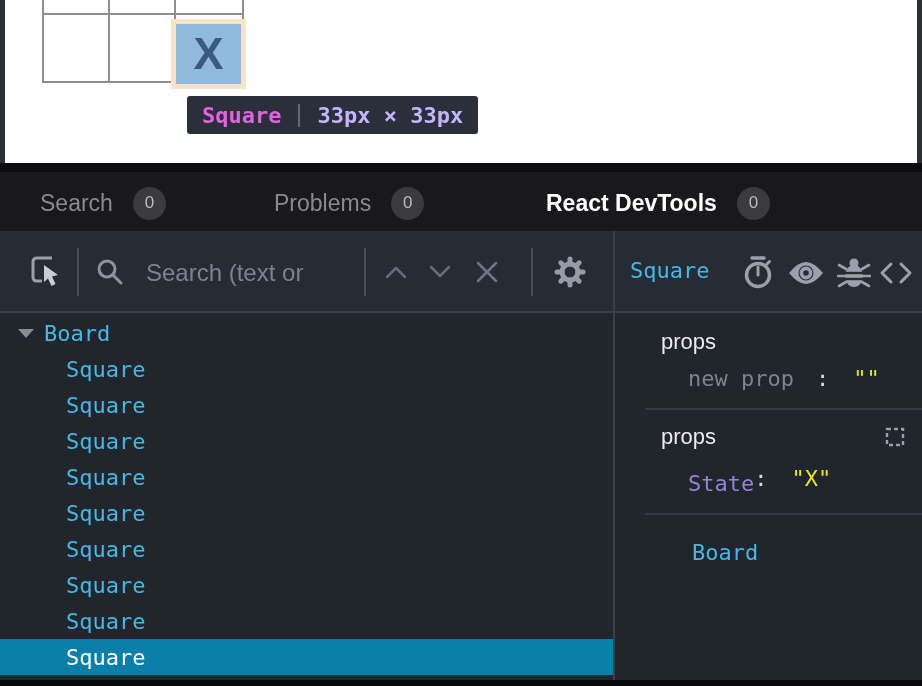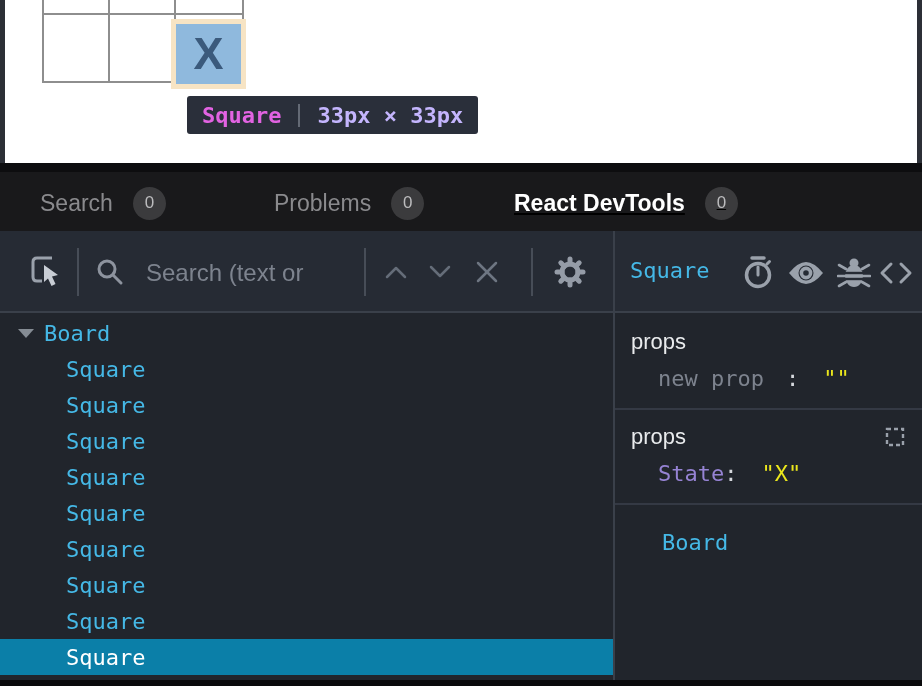--- a/index.html
+++ b/index.html
@@ -32,21 +32,21 @@
   .tt-div { width:2px; height:23px; background:#646a75; }
   .tt-dims { color:#c4b5fd; }
 
   
   .tabbar { position:absolute; top:163px; left:0; width:922px; height:68px; background:#19191b; }
   .tabbar::before { content:""; position:absolute; top:0; left:0; right:0; height:9px; background:#0d0d0f; }
   .tabs { position:absolute; inset:0; }
   .tab { position:absolute; top:23px; height:34px; display:flex; align-items:center; gap:20px; cursor:default; }
   .tab:nth-of-type(1) { left:40px; }
   .tab:nth-of-type(2) { left:274px; }
-  .tab:nth-of-type(3) { left:514px;text-decoration:underline; }
+  .tab:nth-of-type(3) { left:546px; }
   .tab-label { font-size:23px; color:#8a8a8d; }
   .tab.active .tab-label { color:#ffffff; font-weight:bold; }
   .tab-badge { width:33px; height:33px; border-radius:50%; background:#3b3b3d; color:#bcbcbe;
                font-size:17px; display:flex; align-items:center; justify-content:center; }
   .tab-chevron { position:absolute; left:884px; top:193px; }
 
   
   .devtools { position:absolute; top:231px; left:0; width:922px; height:449px; background:#21252c; }
   .dt-toolbar { position:absolute; top:0; left:0; width:922px; height:82px; background:#262b34;
                 border-bottom:2px solid #3a404a; }
@@ -65,32 +65,32 @@
   .tree { position:absolute; top:84px; left:0; width:613px; bottom:0; overflow:hidden;
           font-family:"DejaVu Sans Mono", monospace; font-size:22px; color:#45b8e6; }
   .tree-row { height:36px; display:flex; align-items:center; cursor:pointer; }
   .tree-row.root { padding-left:18px; }
   .expander { width:0; height:0; border-left:8px solid transparent; border-right:8px solid transparent;
               border-top:9px solid #858c94; margin-right:10px; }
   .tree-row.child { padding-left:66px; }
   .tree-row.selected { background:#0b7fa8; color:#ffffff; }
 
   
-  .inspector { position:absolute; top:84px; left:615px; right:0; bottom:0; }
+  .inspector { position:absolute; top:84px; left:615px; right:0; bottom:0;padding-left:30px; }
   .section { padding:14px 16px 17px 16px; border-bottom:2px solid #343944; }
   .section:last-child { border-bottom:none; }
   .sec-title-row { display:flex; align-items:center; justify-content:space-between; }
   .sec-title { font-size:22px; color:#e9ebed; }
   .kv-row { margin-top:11px; padding-left:27px; font-family:"DejaVu Sans Mono", monospace; font-size:22px;
             display:flex; align-items:center; cursor:text; }
   .colon { color:#d6d9de; margin-right:24px; }
   .props-sec .colon { margin-left:22px; }
   .kv-val { color:#ebe71c; }
   .props-sec .kv-key { color:#7d838e; }
-  .hooks-sec .kv-key { color:#9683d4; }
+  .hooks-sec .kv-key { color:#9683d4;margin-top:10px; }
   .rendered-row { margin-top:11px; padding-left:31px; font-family:"DejaVu Sans Mono", monospace;
                   font-size:22px; }
   .comp-link { color:#45b8e6; cursor:pointer; }
 
   .bottom-bar { position:absolute; top:680px; left:0; width:922px; height:6px; background:#0a0a0c; }
 
   svg { display:block; }
 </style>
 </head>
 <body>

